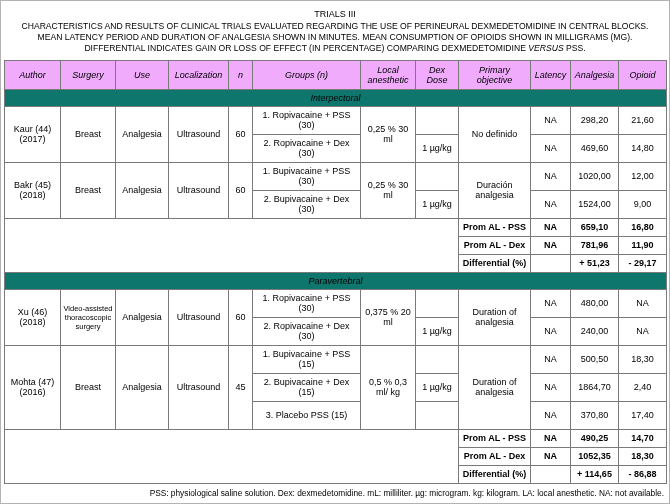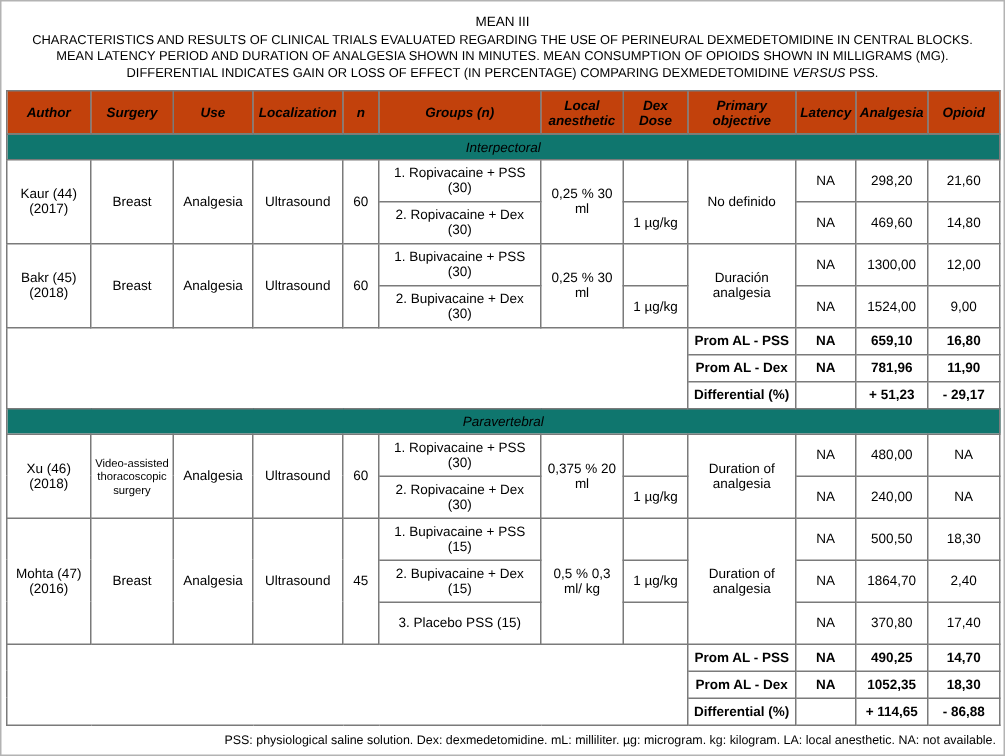--- a/index.html
+++ b/index.html
@@ -34,22 +34,22 @@
     font-size: 9px;
   }
   table.main th, table.main td {
     border: 1px solid #7a7a7a;
     padding: 1px 2px;
     text-align: center;
     vertical-align: middle;
     word-wrap: break-word;
   }
   thead th {
-    background: #c2410c;
-    font-weight: bold;
+    background: #f0abfc;
+    font-weight: normal;
     font-style: italic;
     height: 26px;
     font-size: 9px;
   }
   tr.section td {
     background: #0f766e;
     font-style: italic;
     height: 14px;
   }
   td.group {
@@ -65,21 +65,21 @@
   .small { font-size: 7.5px; }
   .footnote {
     font-size: 8.3px;
     text-align: right;
     margin: 4px 2px 0 3px;
   }
 </style>
 </head>
 <body>
 
-<div class="title">MEAN III</div>
+<div class="title">TRIALS III</div>
 
 <p class="caption"><span>CHARACTERISTICS AND RESULTS OF CLINICAL TRIALS EVALUATED REGARDING THE USE OF PERINEURAL DEXMEDETOMIDINE IN CENTRAL BLOCKS. MEAN LATENCY PERIOD AND DURATION OF ANALGESIA SHOWN IN MINUTES. MEAN CONSUMPTION OF OPIOIDS SHOWN IN MILLIGRAMS (MG). DIFFERENTIAL INDICATES GAIN OR LOSS OF EFFECT (IN PERCENTAGE) COMPARING DEXMEDETOMIDINE </span><i>VERSUS</i><span> PSS.</span></p>
 
 <table class="main">
   <colgroup>
     <col style="width:56px">
       <col style="width:55px">
       <col style="width:53px">
       <col style="width:60px">
     <col style="width:24px">
@@ -139,21 +139,21 @@
       <td rowspan="2">Bakr (45) (2018)</td>
       <td rowspan="2">Breast</td>
       <td rowspan="2">Analgesia</td>
       <td rowspan="2">Ultrasound</td>
       <td rowspan="2">60</td>
       <td class="group">1. Bupivacaine + PSS (30)</td>
       <td rowspan="2">0,25 % 30 ml</td>
       <td></td>
       <td rowspan="2">Duración analgesia</td>
       <td>NA</td>
-      <td>1300,00</td>
+      <td>1020,00</td>
       <td>12,00</td>
     </tr>
     <tr>
       <td class="group">2. Bupivacaine + Dex (30)</td>
       <td>1 µg/kg</td>
       <td>NA</td>
       <td>1524,00</td>
       <td>9,00</td>
     </tr>
 

